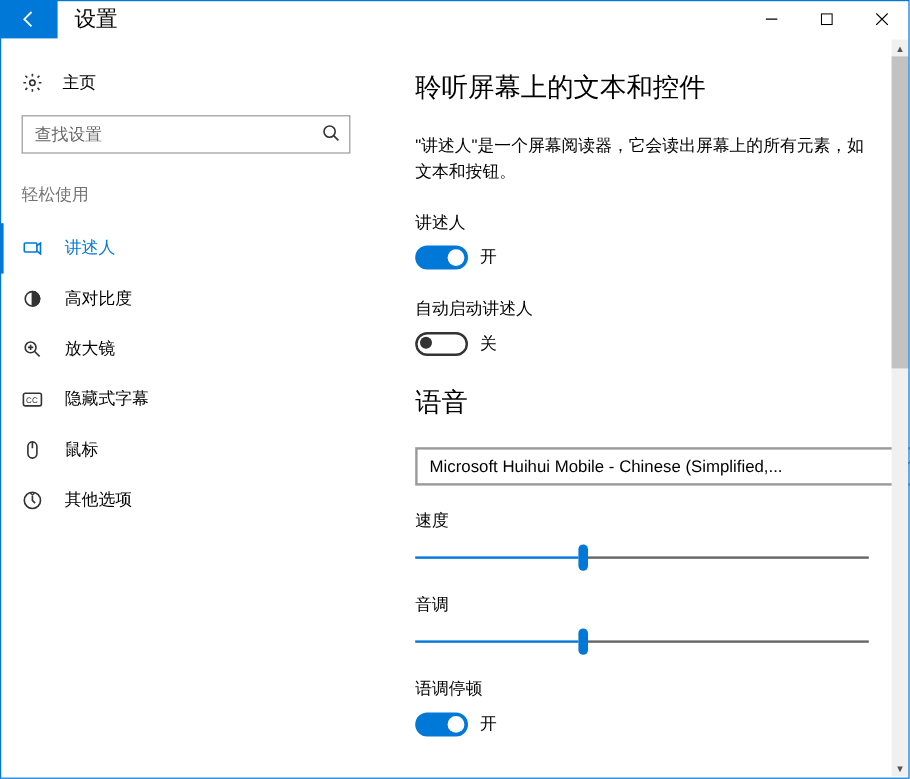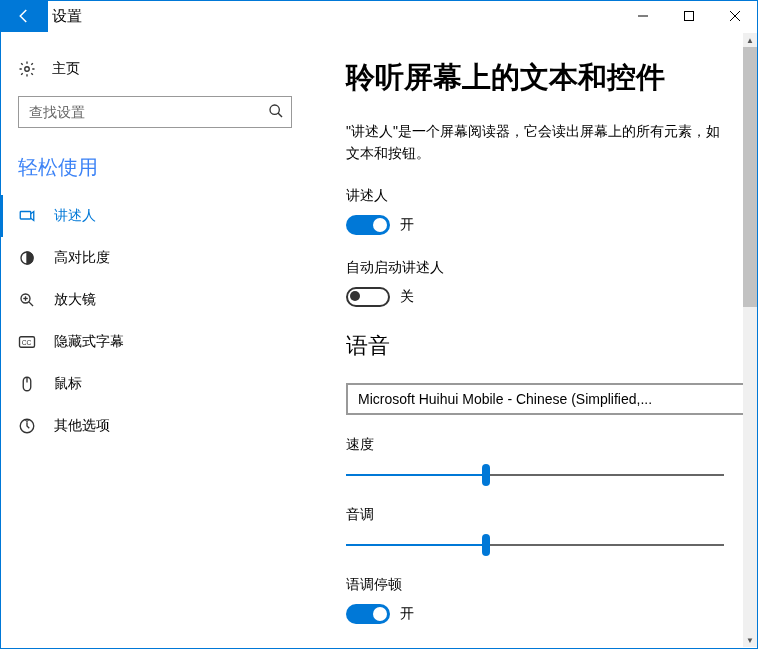--- a/index.html
+++ b/index.html
@@ -1,41 +1,41 @@
 <!DOCTYPE html>
 <html><head>
 <meta charset="utf-8">
 <style>
 * { margin: 0; padding: 0; box-sizing: border-box; font-family: "Microsoft YaHei", "Segoe UI", sans-serif; }
 body { width: 758px; height: 649px; background: #fff; overflow: hidden; position: relative; }
 
 .titlebar { height: 32px; display: flex; align-items: stretch; border-bottom: 0; }
 .back-btn { width: 48px; background: #0078d7; color: #fff; display: flex; align-items: center; justify-content: center; font-size: 18px; }
-.title-text { flex: 1; display: flex; align-items: center; padding-left: 4px; font-size: 15px; color: #000; }
+.title-text { flex: 1; display: flex; align-items: center; padding-left: 14px; font-size: 18px; color: #000; }
 .win-btns { display: flex; }
 .win-btn { width: 46px; display: flex; align-items: center; justify-content: center; color: #000; font-size: 10px; }
 .win-btn svg { width: 10px; height: 10px; }
 
 .body-area { display: flex; height: 617px; }
 
 .sidebar { width: 310px; padding: 20px 0 0 0; }
 .home-row { display: flex; align-items: center; padding: 8px 18px 18px 18px; gap: 16px; font-size: 14px; }
 .home-row .gear { width: 18px; height: 18px; }
 .search-wrap { margin: 0 18px 26px 18px; position: relative; }
 .search-input { width: 100%; height: 32px; border: 1px solid #999; padding: 0 16px 0 10px; font-size: 14px; outline: none; }
 .search-input::placeholder { color: #666; }
 .search-icon { position: absolute; right: 8px; top: 7px; width: 16px; height: 16px; color: #333; }
-.section-label { padding: 0 18px 14px 18px; color: #3b82f6; font-size: 20px; }
+.section-label { padding: 0 18px 14px 18px; color: #737373; font-size: 14px; }
 .nav-item { display: flex; align-items: center; gap: 18px; padding: 12px 18px; font-size: 14px; cursor: default; }
 .nav-item.active { color: #0078d7; border-left: 3px solid #0078d7; padding-left: 15px; }
 .nav-item.active .nav-icon { color: #0078d7; }
 .nav-icon { width: 18px; height: 18px; color: #333; display: flex; align-items: center; justify-content: center; }
 
 .content { flex: 1; padding: 26px 30px 0 36px; overflow-y: auto; height: 100%; }
-.content h1 { font-size: 29px; font-weight: 700; margin-bottom: 22px; }
+.content h1 { font-size: 22px; font-weight: 400; margin-bottom: 22px; }
 .desc { font-size: 14px; color: #000; line-height: 1.6; margin-bottom: 22px; max-width: 378px; }
 .setting-label { font-size: 14px; margin-bottom: 10px; }
 .toggle-row { display: flex; align-items: center; gap: 10px; margin-bottom: 24px; }
 .toggle { width: 44px; height: 20px; border-radius: 10px; position: relative; }
 .toggle.on { background: #0078d7; }
 .toggle.on::after { content:""; position:absolute; right:3px; top:3px; width:14px; height:14px; background:#fff; border-radius:50%; }
 .toggle.off { background: #fff; border: 2px solid #333; }
 .toggle.off::after { content:""; position:absolute; left:2px; top:2px; width:10px; height:10px; background:#333; border-radius:50%; }
 .toggle-text { font-size: 14px; }
 

